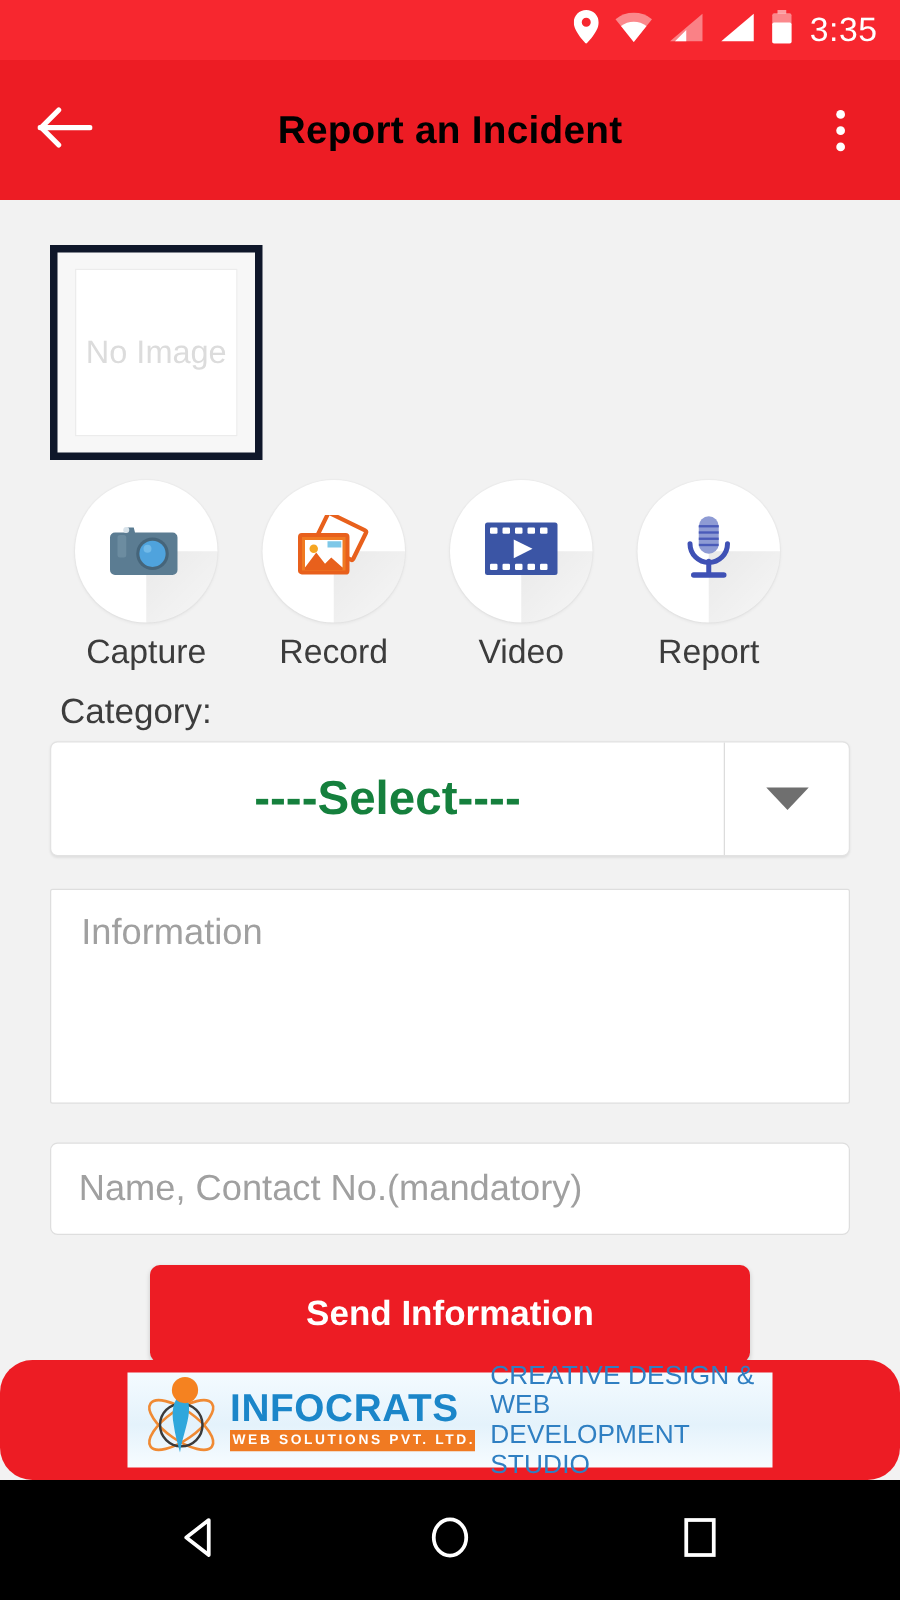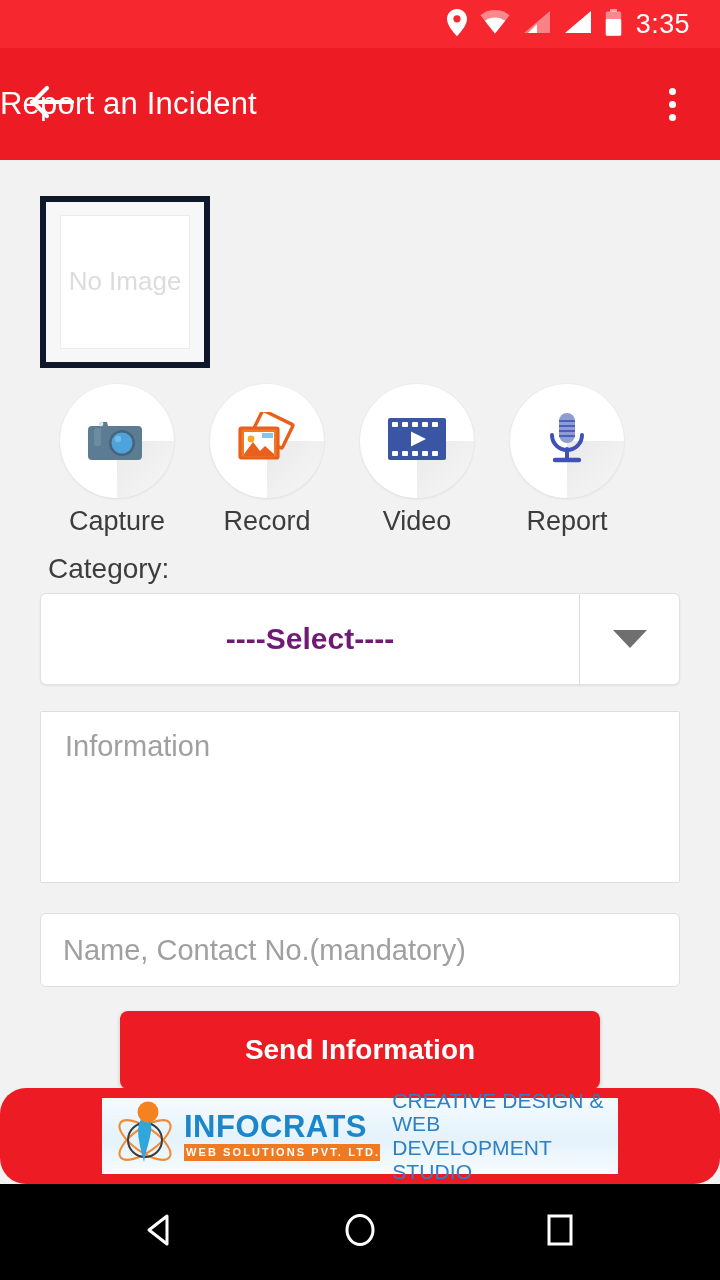--- a/index.html
+++ b/index.html
@@ -21,21 +21,21 @@
     background: #f2f2f2;
   }
 
   
   .status-bar {
     height: 48px;
     background: #f7272f;
     display: flex;
     align-items: center;
     justify-content: flex-end;
-    padding-right: 30px;
+    padding-right: 18px;
     flex: 0 0 auto;
   }
   .status-icons {
     display: flex;
     align-items: center;
     gap: 13px;
   }
   .sb-icon { display: block; }
   .status-time {
     color: #ffffff;
@@ -61,24 +61,24 @@
     height: 60px;
     display: flex;
     align-items: center;
     justify-content: center;
     cursor: pointer;
     flex: 0 0 auto;
   }
   .app-title {
     position: absolute;
     left: 0; right: 0;
-    text-align: left;
-    color: #ffffff;
+    text-align: center;
+    color: #000000;
     font-size: 31px;
-    font-weight: 400;
+    font-weight: 700;
     letter-spacing: 0.2px;
     pointer-events: none;
   }
   .overflow-btn {
     margin-left: auto;
     width: 52px;
     height: 62px;
     display: flex;
     flex-direction: column;
     align-items: center;
@@ -194,23 +194,23 @@
     display: flex;
     align-items: stretch;
     box-shadow: 0 1px 2px rgba(0,0,0,0.08);
     cursor: pointer;
   }
   .select-value {
     flex: 1 1 auto;
     display: flex;
     align-items: center;
     justify-content: center;
-    font-size: 30px;
+    font-size: 38px;
     font-weight: 700;
-    color: #701a75;
+    color: #15803d;
   }
   .select-arrow-box {
     width: 100px;
     border-left: 1px solid #dcdcdc;
     display: flex;
     align-items: center;
     justify-content: center;
   }
   .caret {
     width: 0; height: 0;

